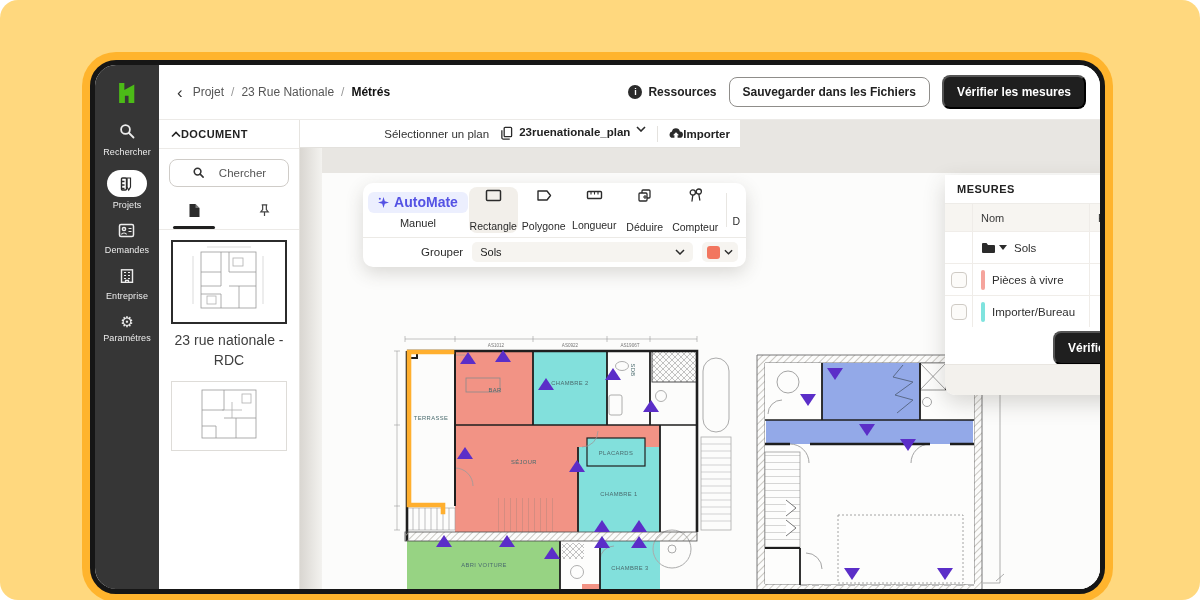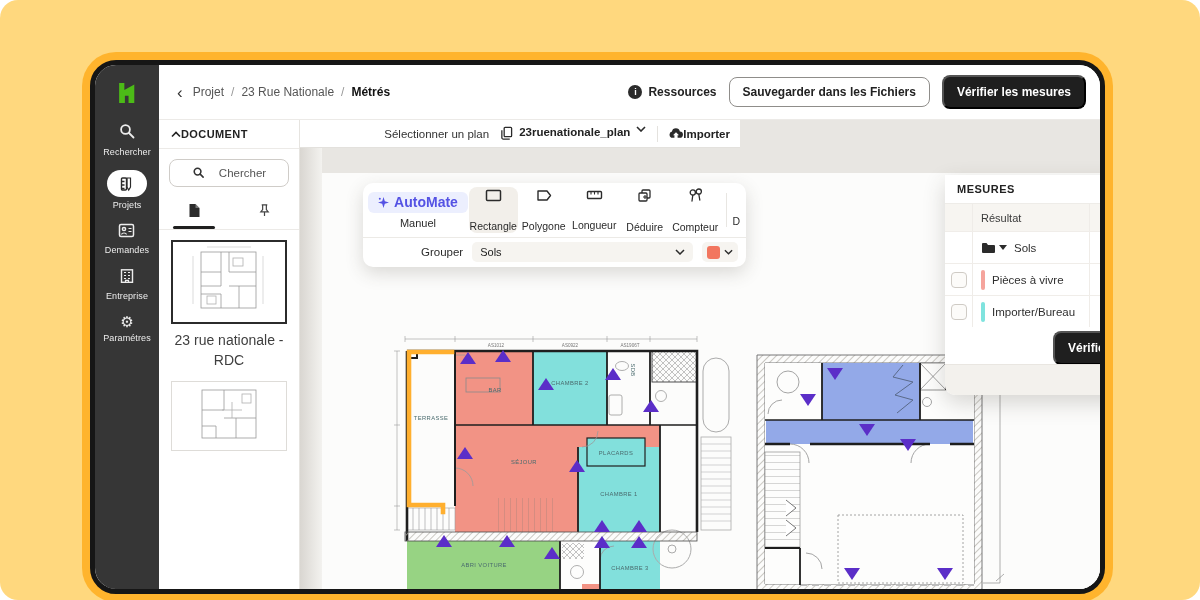--- a/index.html
+++ b/index.html
@@ -493,20 +493,21 @@
           </div>
         </div>
 
         <section class="mesures">
           <div class="m-hd">
             <span>MESURES</span>
 
           </div>
           <div class="m-grid m-head">
             <div></div>
+            <div style="padding-left:8px;">Nom</div>
             <div style="padding-left:8px;">Résultat</div>
 
           </div>
 
           <div class="m-grid m-row">
             <div class="c-check"></div>
             <div class="c-name">
               <span style="display:flex;align-items:center;gap:3px;">
                 <svg width="15" height="12" viewBox="0 0 15 12">
                     <path d="M1 2 a1 1 0 0 1 1-1 h3.5 l1.5 2 H13 a1 1 0 0 1 1 1 v6 a1 1 0 0 1 -1 1 H2 a1 1 0 0 1 -1-1 z" fill="#2B2B2B"></path>

